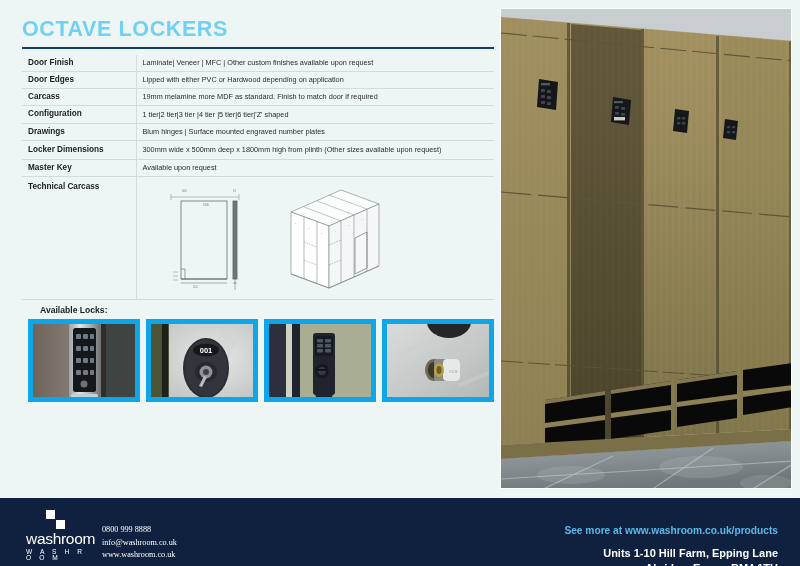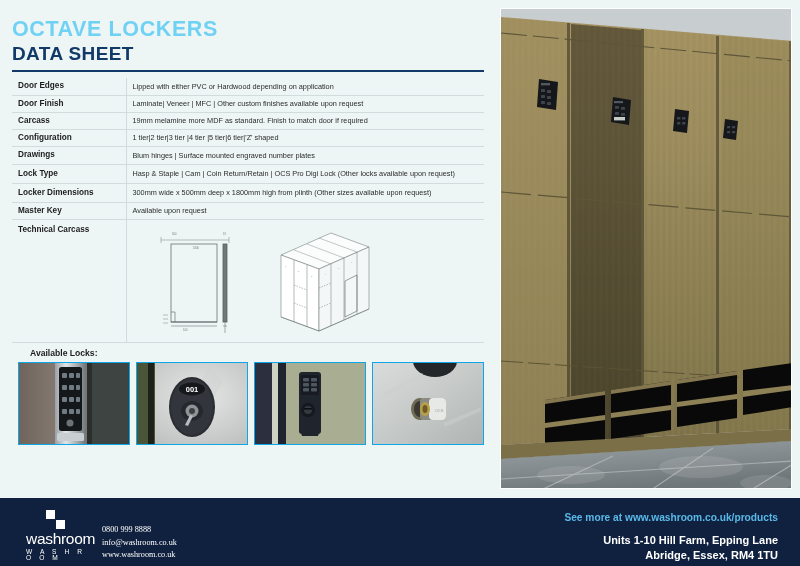--- a/index.html
+++ b/index.html
@@ -21,21 +21,21 @@
   .page {
     position: relative;
     width: 800px;
     height: 566px;
     background: #eef5f5;
   }
 
   
   .left-col {
     position: absolute;
-    left: 2px; top: 0;
+    left: 12px; top: 0;
     width: 492px;
     height: 497px;
     padding: 18px 10px 0 10px;
   }
 
   .title-main {
     font-size: 21.5px;
     font-weight: bold;
     color: #6fd2f5;
     letter-spacing: 0.6px;
@@ -115,21 +115,21 @@
 
   .lock-strip {
     display: flex;
     gap: 6px;
     padding-left: 6px;
   }
 
   .lock-photo {
     width: 113px;
     height: 83px;
-    border: 1px solid #0ea5e9;
+    border: 5px solid #0ea5e9;
     background: #15803d;
     overflow: hidden;
     position: relative;
   }
 
   .lock-photo svg { display: block; }
 
   
   .hero {
     position: absolute;
@@ -206,65 +206,61 @@
     top: 14px;
     text-align: right;
   }
 
   .see-more {
     font-size: 10.2px;
     font-weight: bold;
     color: #58b9e8;
     line-height: 1.2;
     margin-bottom: 9px;
+    margin-top: 13px;
   }
 
   .addr {
     font-size: 11px;
     font-weight: bold;
     color: #ffffff;
     line-height: 1.35;
   }
 </style>
 </head>
 <body>
 
 <div class="page">
 
   <div class="left-col">
 
     <div class="title-main">OCTAVE LOCKERS</div>
-    <div class="title-sub">DATA SHEET</div>
     <div class="title-rule"></div>
 
     <table class="spec-table">
       <tbody>
         <tr>
+          <td class="spec-label">Door Finish</td>
+          <td class="spec-value">Laminate| Veneer | MFC | Other custom finishes available upon request</td>
+        </tr>
+        <tr>
           <td class="spec-label">Door Edges</td>
           <td class="spec-value">Lipped with either PVC or Hardwood depending on application</td>
-        </tr>
-        <tr>
-          <td class="spec-label">Door Finish</td>
-          <td class="spec-value">Laminate| Veneer | MFC | Other custom finishes available upon request</td>
         </tr>
         <tr>
           <td class="spec-label">Carcass</td>
           <td class="spec-value">19mm melamine more MDF as standard. Finish to match door if required</td>
         </tr>
         <tr>
           <td class="spec-label">Configuration</td>
           <td class="spec-value">1 tier|2 tier|3 tier |4 tier |5 tier|6 tier|'Z' shaped</td>
         </tr>
         <tr>
           <td class="spec-label">Drawings</td>
           <td class="spec-value">Blum hinges | Surface mounted engraved number plates</td>
-        </tr>
-        <tr class="row-tall">
-          <td class="spec-label">Lock Type</td>
-          <td class="spec-value">Hasp &amp; Staple | Cam | Coin Return/Retain | OCS Pro Digi Lock (Other locks available upon request)</td>
         </tr>
         <tr class="row-tall">
           <td class="spec-label">Locker Dimensions</td>
           <td class="spec-value">300mm wide x 500mm deep x 1800mm high from plinth (Other sizes available upon request)</td>
         </tr>
         <tr>
           <td class="spec-label">Master Key</td>
           <td class="spec-value">Available upon request</td>
         </tr>
         <tr class="row-drawings">

